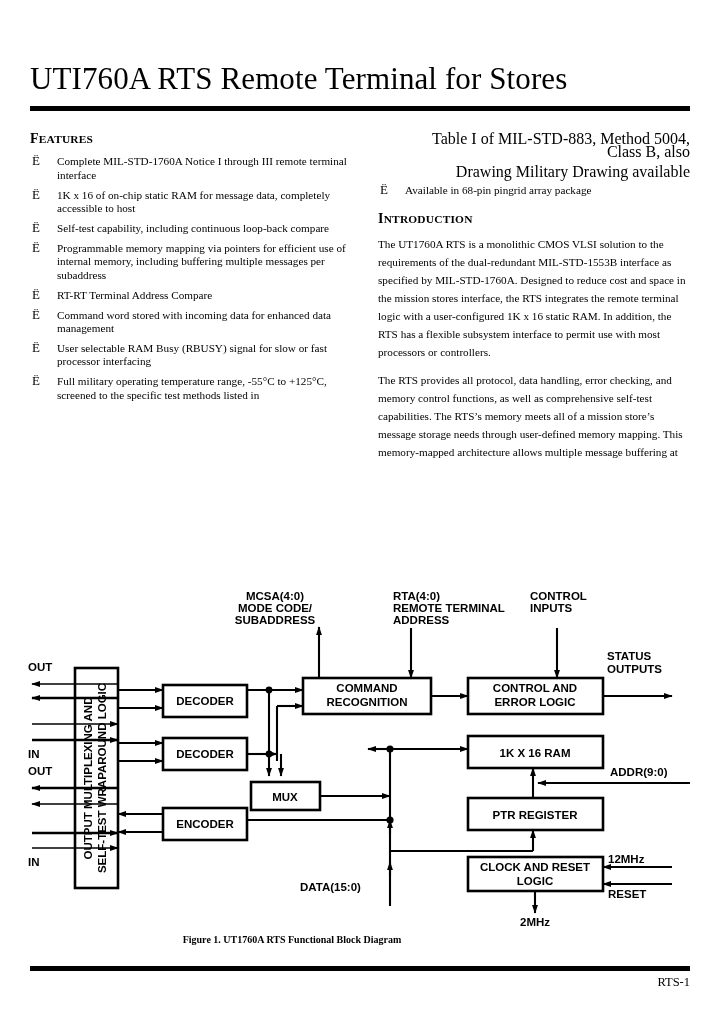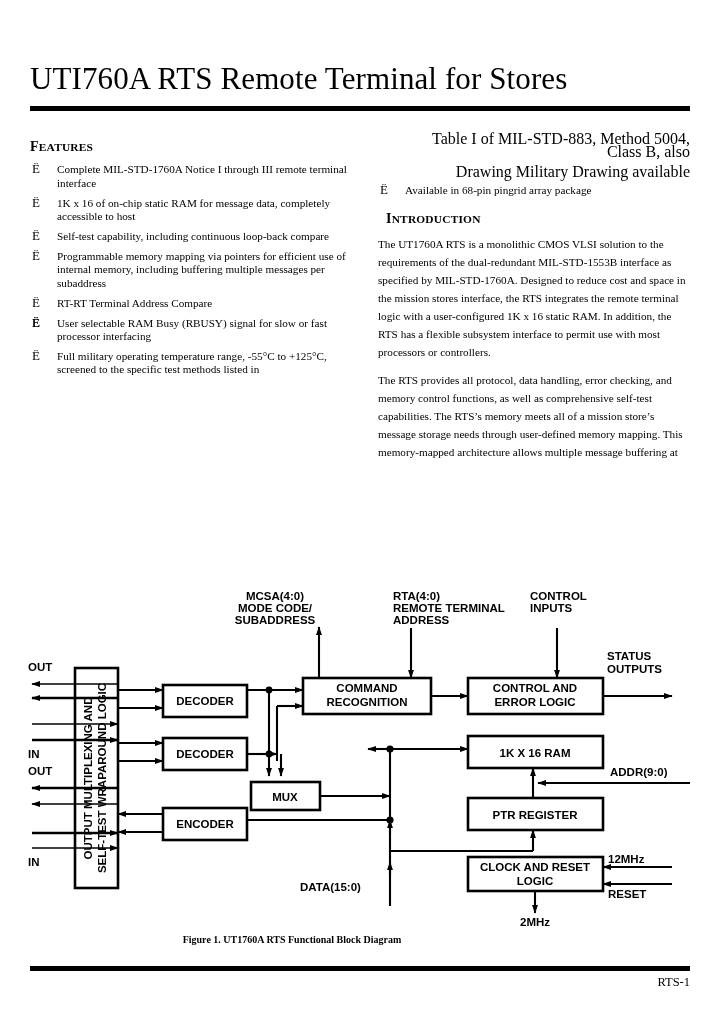--- a/index.html
+++ b/index.html
@@ -20,21 +20,21 @@
     font-family:"Liberation Serif", serif;
     font-size:31px;line-height:34px;font-weight:400;
     letter-spacing:.1px;white-space:nowrap;
   }
   .rule-top{
     position:absolute;left:30px;top:106px;width:660px;height:5px;background:#000;
   }
 
   
   .col{position:absolute;font-size:11.2px;line-height:13.4px;}
-  .col-left{left:30px;top:132px;width:330px;margin-top:8px;}
+  .col-left{left:30px;top:132px;width:330px;}
   .col-right{left:378px;top:132px;width:312px;}
 
   .sec-head{
     font-family:"Liberation Serif", serif;
     font-weight:700;font-size:14px;letter-spacing:.2px;
     margin:0 0 9px 0;
   }
   .sec-head .small{font-size:11.4px;}
 
   ul.feat{list-style:none;margin:0;padding:0;}
@@ -44,21 +44,21 @@
   }
   ul.feat li .bul{
     position:absolute;left:2px;top:-1px;
     font-family:"Liberation Serif", serif;
     font-size:13px;font-weight:400;
   }
   .cont-line{
     margin:0 0 6px 27px;font-size:16px;line-height:13.4px;text-align:right;
   }
   p.body{margin:0 0 10px 0;font-size:11.2px;line-height:18px;text-align:left;}
-  .intro-head{margin-top:14px;margin-left:8px;}
+  .intro-head{margin-top:14px;}
 
   
   .diagram{position:absolute;left:0;top:576px;width:720px;height:350px;}
   .diagram svg{display:block;}
 
   
   .caption{
     position:absolute;left:0;top:934px;width:584px;text-align:center;
     font-size:10px;font-weight:700;font-family:"Liberation Serif",serif;
   }
@@ -76,21 +76,21 @@
   <div class="rule-top"></div>
 
   <div class="col col-left">
     <div class="sec-head"><span>F</span><span class="small">EATURES</span></div>
     <ul class="feat">
       <li><span class="bul">Ë</span><span>Complete MIL-STD-1760A Notice I through III remote terminal interface</span></li>
       <li><span class="bul">Ë</span><span>1K x 16 of on-chip static RAM for message data, completely accessible to host</span></li>
       <li><span class="bul">Ë</span><span>Self-test capability, including continuous loop-back compare</span></li>
       <li><span class="bul">Ë</span><span>Programmable memory mapping via pointers for efficient use of internal memory, including buffering multiple messages per subaddress</span></li>
       <li><span class="bul">Ë</span><span>RT-RT Terminal Address Compare</span></li>
-      <li><span class="bul">Ë</span></li>
+      <li><span class="bul">Ë</span><span>Command word stored with incoming data for enhanced data management</span></li>
       <li><span class="bul">Ë</span><span>User selectable RAM Busy (RBUSY) signal for slow or fast processor interfacing</span></li>
       <li><span class="bul">Ë</span><span>Full military operating temperature range, -55°C to +125°C, screened to the specific test methods  listed in</span></li>
     </ul>
   </div>
 
   <div class="col col-right">
     <div class="cont-line">Table I of MIL-STD-883, Method 5004,  Class B, also</div>
     <div class="cont-line">Drawing Military Drawing available</div>
     <ul class="feat">
       <li><span class="bul">Ë</span><span>Available in 68-pin pingrid array package</span></li>

